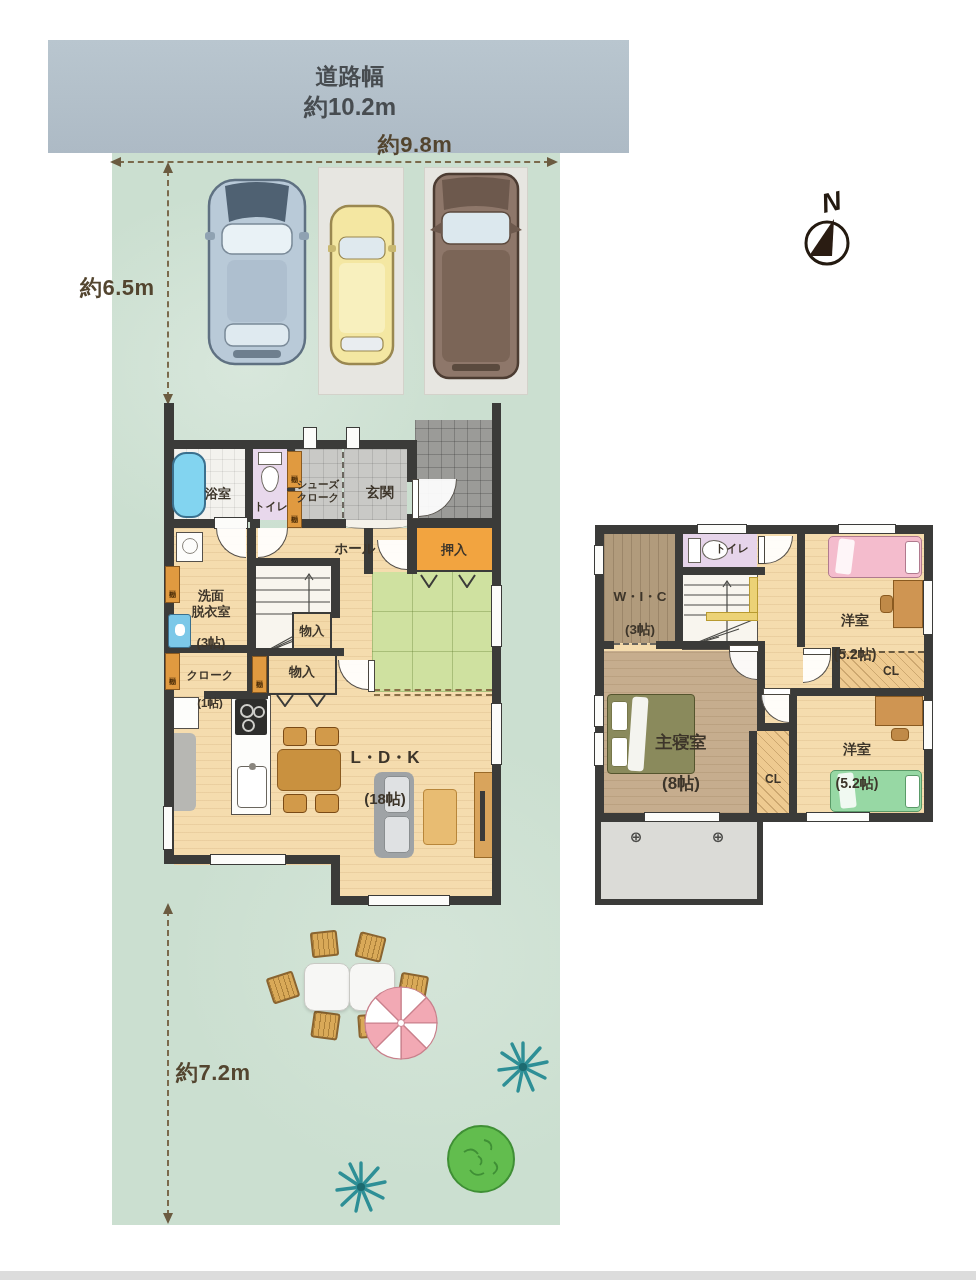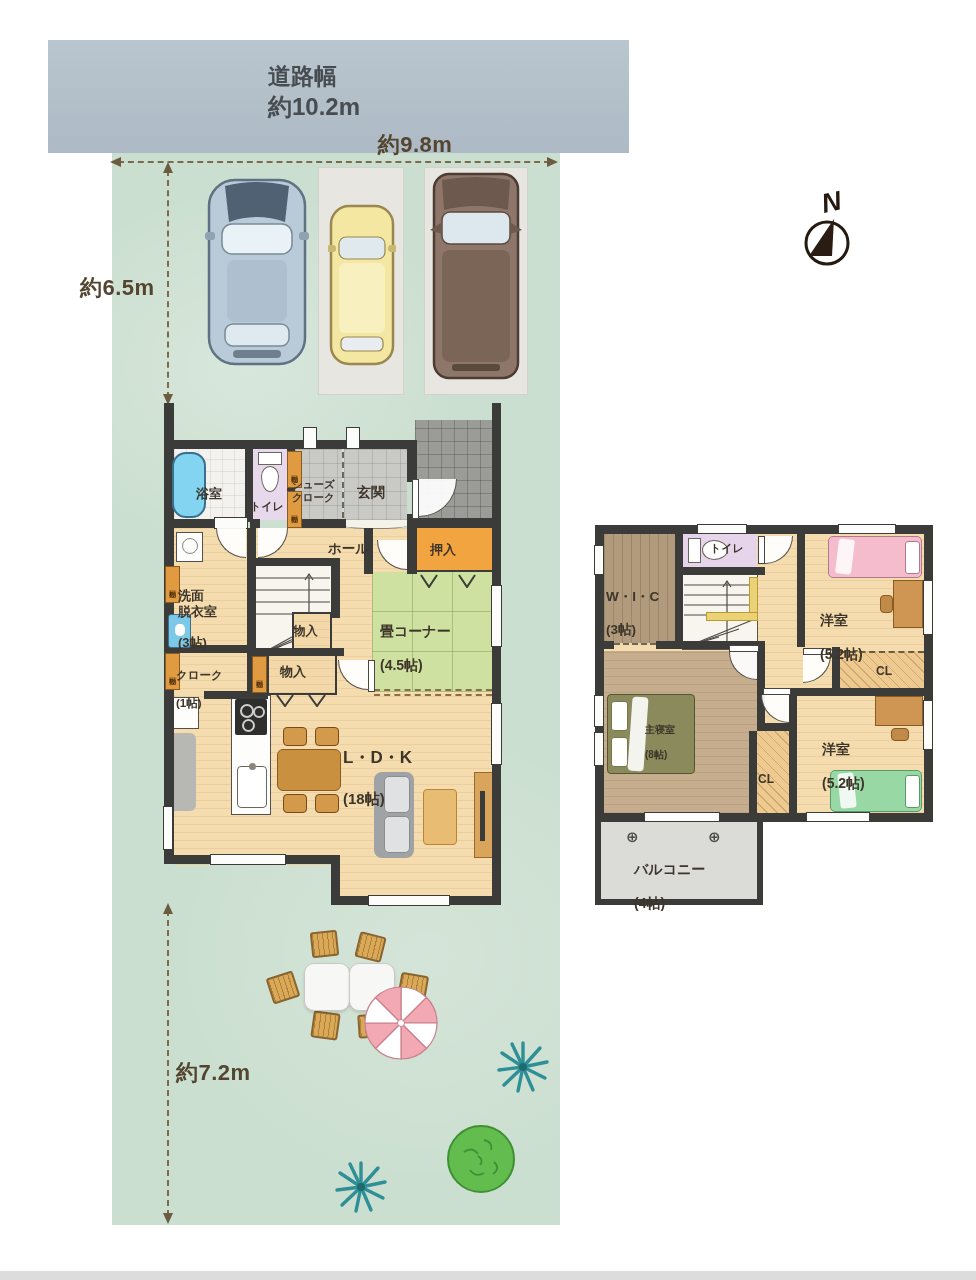--- a/index.html
+++ b/index.html
@@ -1,21 +1,21 @@
 <!DOCTYPE html>
 <html lang="ja"><head>
 <meta charset="utf-8">
 <style>
   html,body{margin:0;padding:0;background:#fff;}
   #canvas{position:relative;width:976px;height:1280px;background:#ffffff;overflow:hidden;
           font-family:"Liberation Sans","DejaVu Sans",sans-serif;}
   .abs{position:absolute;}
   .wall{position:absolute;background:#3b3b39;}
   .win{position:absolute;background:#fcfcfa;border:1px solid #3b3b39;box-sizing:border-box;}
-  .lbl{position:absolute;color:#3d352a;text-align:left;white-space:pre-line;line-height:1.22;font-weight:600;}
+  .lbl{position:absolute;color:#3d352a;text-align:center;white-space:pre-line;line-height:1.22;font-weight:600;}
   .dim{position:absolute;color:#53452f;font-weight:700;letter-spacing:.5px;}
   .arc{position:absolute;background:rgba(255,255,255,.93);box-sizing:border-box;}
   .leaf{position:absolute;background:#fff;border:1.2px solid #4a463f;box-sizing:border-box;}
   .tag{position:absolute;background:#e09a40;border:1px solid #8a5a20;color:#4a2c08;
        writing-mode:vertical-rl;font-size:7px;line-height:1;display:flex;align-items:center;justify-content:center;}
   .wood{background:#f5dcae;background-image:repeating-linear-gradient(0deg,rgba(150,100,40,.11) 0 1px,transparent 1px 8px);}
   .woodv{background:#f3d9a9;background-image:repeating-linear-gradient(0deg,rgba(150,100,40,.10) 0 1px,transparent 1px 8px);}
   .tileL{background:#c9c9c6;background-image:repeating-linear-gradient(0deg,rgba(70,70,70,.16) 0 1px,transparent 1px 14px),repeating-linear-gradient(90deg,rgba(70,70,70,.16) 0 1px,transparent 1px 14px);}
   .tileD{background:#9b9b98;background-image:repeating-linear-gradient(0deg,rgba(50,50,50,.28) 0 1px,transparent 1px 13px),repeating-linear-gradient(90deg,rgba(50,50,50,.28) 0 1px,transparent 1px 13px);}
   .bathgrid{background:#f3f2ee;background-image:repeating-linear-gradient(0deg,rgba(0,0,0,.07) 0 1px,transparent 1px 12px),repeating-linear-gradient(90deg,rgba(0,0,0,.07) 0 1px,transparent 1px 12px);}
@@ -218,24 +218,20 @@
   <div class="lbl" style="left:292px;top:478px;width:52px;font-size:10.5px;">シューズ
 クローク</div>
   <div class="lbl" style="left:357px;top:484px;width:46px;font-size:14px;">玄関</div>
   <div class="lbl" style="left:328px;top:541px;width:54px;font-size:13.5px;">ホール</div>
   <div class="lbl" style="left:430px;top:542px;width:48px;font-size:13px;">押入</div>
   <div class="lbl" style="left:178px;top:572px;width:66px;font-size:13px;">
     <span style="white-space:pre-line;">洗面
 脱衣室</span><br>
     <span>(3帖)</span>
   </div>
-  <div class="lbl" style="left:380px;top:606px;width:106px;font-size:14px;">
-    <span>畳コーナー</span><br>
-    <span>(4.5帖)</span>
-  </div>
   <div class="lbl" style="left:293px;top:624px;width:38px;font-size:12.5px;">物入</div>
   <div class="lbl" style="left:280px;top:664px;width:44px;font-size:13px;">物入</div>
   <div class="lbl" style="left:176px;top:654px;width:68px;font-size:11.5px;">
     <span>クローク</span><br>
     <span>(1帖)</span>
   </div>
   <div class="lbl" style="left:343px;top:727px;width:84px;font-size:17px;">
     <span>L・D・K</span><br>
     <span style="font-size:15px;">(18帖)</span>
   </div>
@@ -390,30 +386,26 @@
   <div class="lbl" style="left:606px;top:573px;width:68px;font-size:13.5px;">
     <span>W・I・C</span><br>
     <span>(3帖)</span>
   </div>
   <div class="lbl" style="left:710px;top:542px;width:44px;font-size:11px;">トイレ</div>
   <div class="lbl" style="left:820px;top:595px;width:70px;font-size:14px;">
     <span>洋室</span><br>
     <span>(5.2帖)</span>
   </div>
   <div class="lbl" style="left:876px;top:664px;width:30px;font-size:12px;">CL</div>
-  <div class="lbl" style="left:645px;top:712px;width:72px;font-size:10px;">
+  <div class="lbl" style="left:645px;top:712px;width:72px;font-size:17px;">
     <span>主寝室</span><br>
     <span>(8帖)</span>
   </div>
   <div class="lbl" style="left:758px;top:772px;width:30px;font-size:12px;">CL</div>
   <div class="lbl" style="left:822px;top:724px;width:70px;font-size:14px;">
     <span>洋室</span><br>
     <span>(5.2帖)</span>
   </div>
   <div class="lbl" style="left:626px;top:828px;width:20px;font-size:15px;color:#4a4a48;">⊕</div>
   <div class="lbl" style="left:708px;top:828px;width:20px;font-size:15px;color:#4a4a48;">⊕</div>
-  <div class="lbl" style="left:634px;top:844px;width:96px;font-size:14px;">
-    <span>バルコニー</span><br>
-    <span>(4帖)</span>
-  </div>
 
   <div class="abs" style="left:0;top:1271px;width:976px;height:9px;background:#dcdcdc;"></div>
 </div>
 
 </body></html>

